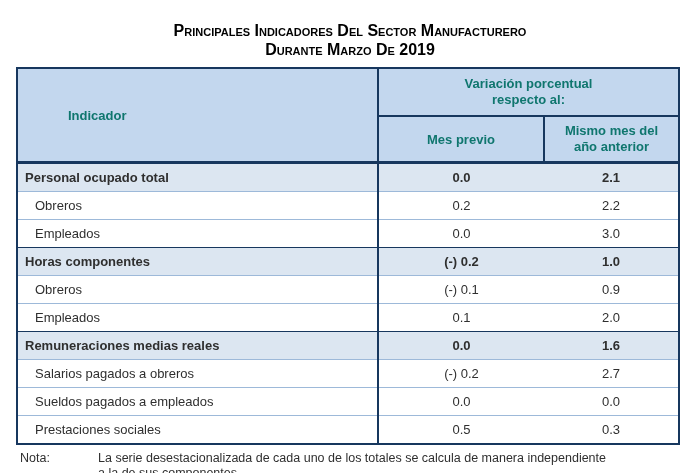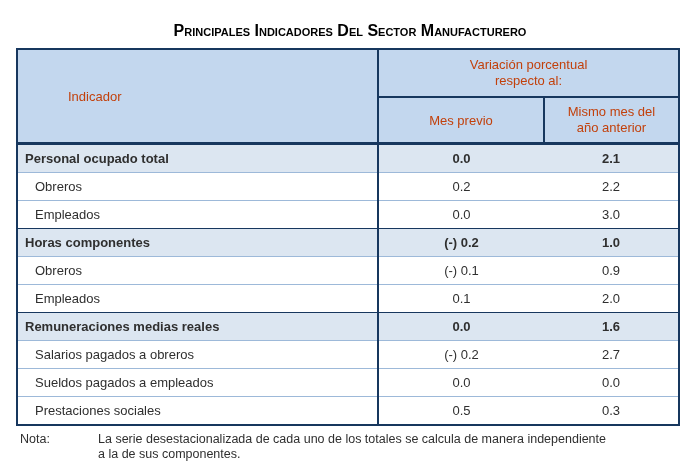--- a/index.html
+++ b/index.html
@@ -28,23 +28,23 @@
     table-layout: fixed;
     width: 662px;
     margin: 8px 0 0 16px;
     border: 2px solid #17375E;
   }
   col.c1 { width: 361px; }
   col.c2 { width: 166px; }
   col.c3 { width: 135px; }
   th {
     background: #C3D7EE;
-    font-weight: normal;
+    font-weight: bold;
     font-size: 13px;
-    color: #c2410c;
+    color: #0f766e;
     vertical-align: middle;
   }
   .th-indicator {
     text-align: left;
     padding-left: 50px;
     border-right: 2px solid #17375E;
     border-bottom: 3px solid #17375E;
   }
   .th-group {
     height: 44px;
@@ -102,20 +102,21 @@
     display: grid;
     grid-template-columns: 78px auto;
   }
   .pre { white-space: pre-line; }
 </style>
 </head>
 <body>
 
 <div class="title-block">
   <div class="title-line">Principales Indicadores Del Sector Manufacturero</div>
+  <div class="title-line">Durante Marzo De 2019</div>
 </div>
 
 <table class="ind-table">
   <colgroup>
       <col class="c1">
       <col class="c2">
       <col class="c3">
     </colgroup>
   <thead>
     <tr>

